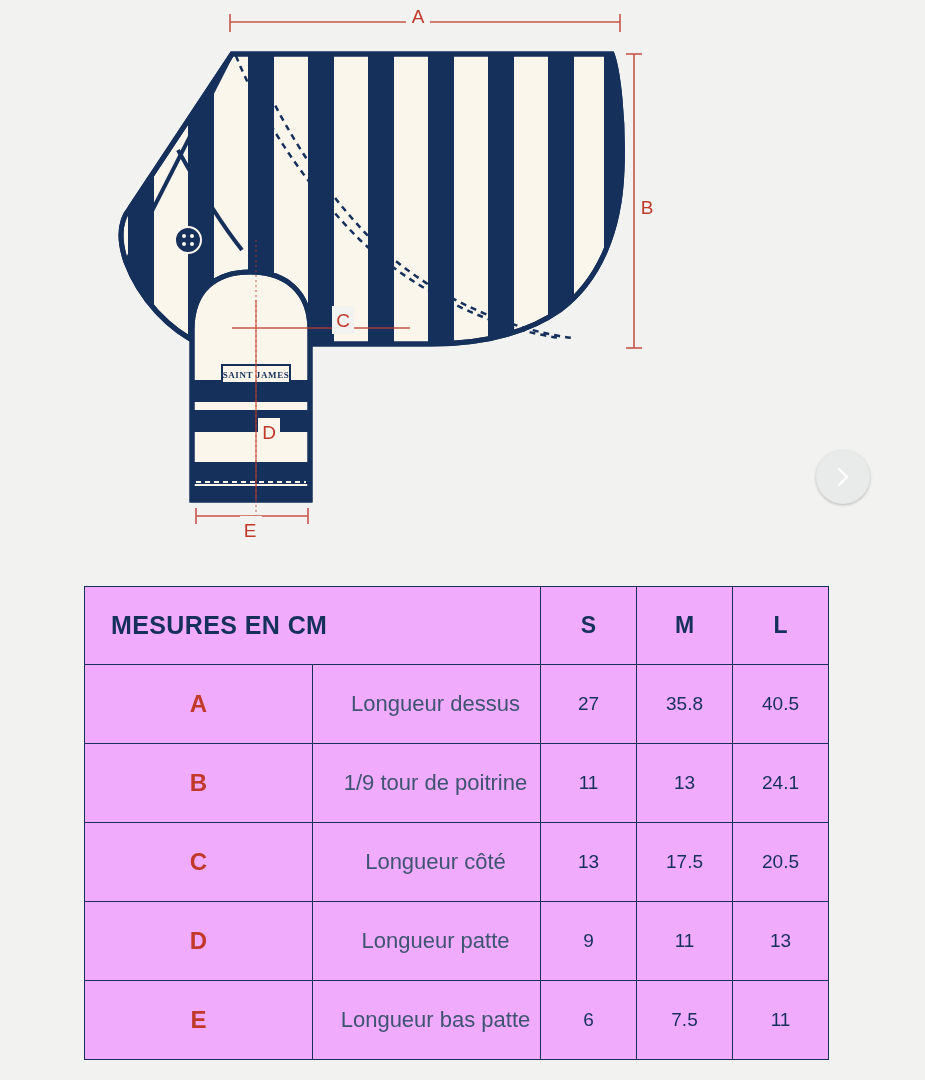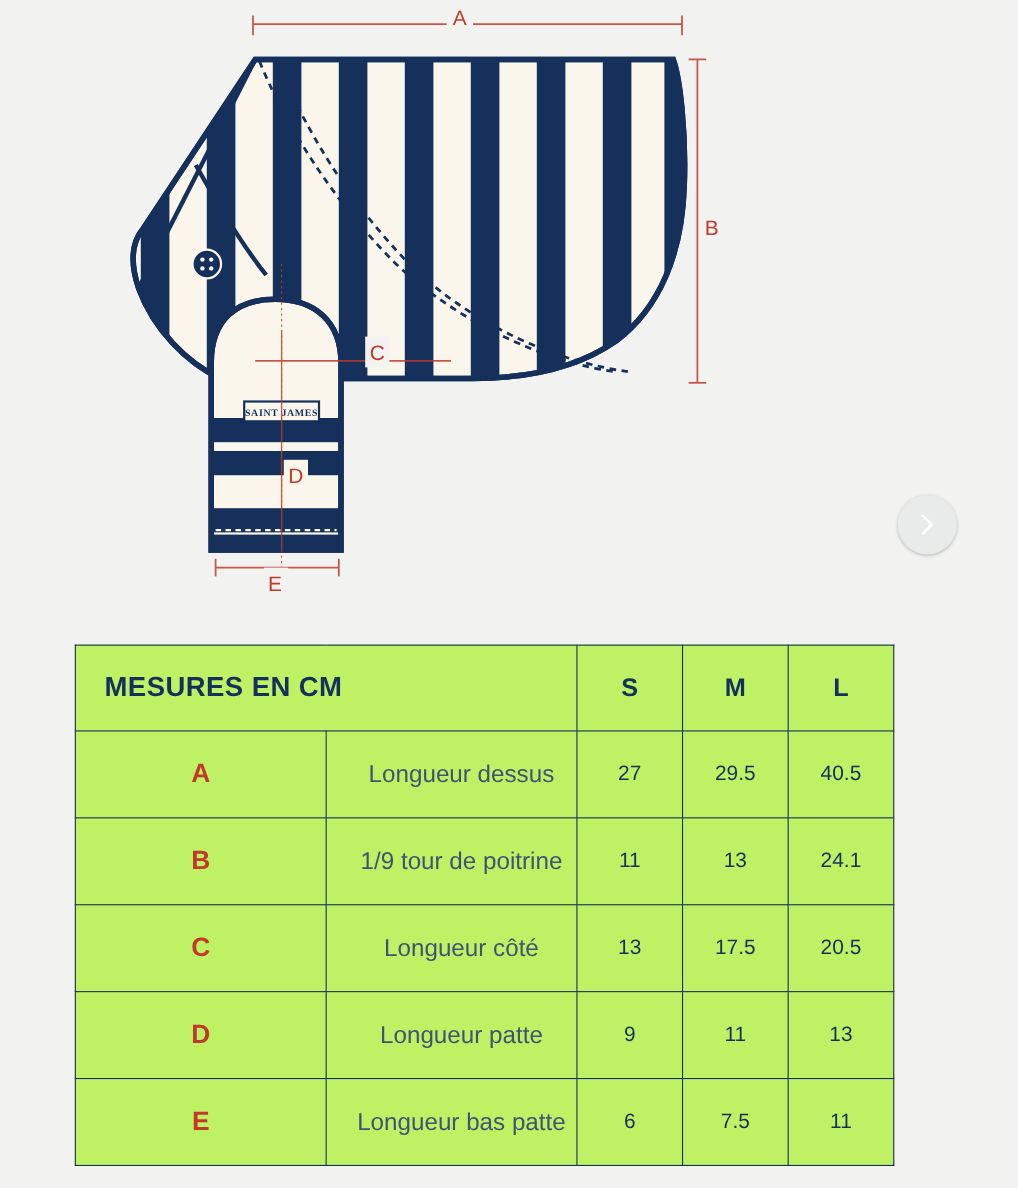--- a/index.html
+++ b/index.html
@@ -32,24 +32,24 @@
     background:#e9eaea;
     box-shadow:0 1px 3px rgba(0,0,0,.25);
     display:flex;align-items:center;justify-content:center;
     cursor:pointer;
   }
   .next-arrow svg{display:block;}
 
   
   .size-table{
     position:absolute;
-    left:68px;top:586px;
+    left:84px;top:586px;
     width:745px;
     border-collapse:collapse;
-    background:#bef264;
+    background:#f0abfc;
     table-layout:fixed;
   }
   .size-table td,.size-table th{
     border:1px solid #16305c;
     padding:0;
     vertical-align:middle;
     box-sizing:border-box;
   }
   .col-letter{width:62px;}
   .col-desc{width:395px;}
@@ -208,21 +208,21 @@
         <th class="head-size col-size">S</th>
         <th class="head-size col-size">M</th>
         <th class="head-size col-size">L</th>
       </tr>
     </thead>
     <tbody>
       <tr>
         <td class="row-letter col-letter">A</td>
         <td class="row-desc col-desc">Longueur dessus</td>
         <td class="row-val col-size">27</td>
-        <td class="row-val col-size">29.5</td>
+        <td class="row-val col-size">35.8</td>
         <td class="row-val col-size">40.5</td>
       </tr>
       <tr>
         <td class="row-letter col-letter">B</td>
         <td class="row-desc col-desc">1/9 tour de poitrine</td>
         <td class="row-val col-size">11</td>
         <td class="row-val col-size">13</td>
         <td class="row-val col-size">24.1</td>
       </tr>
       <tr>

